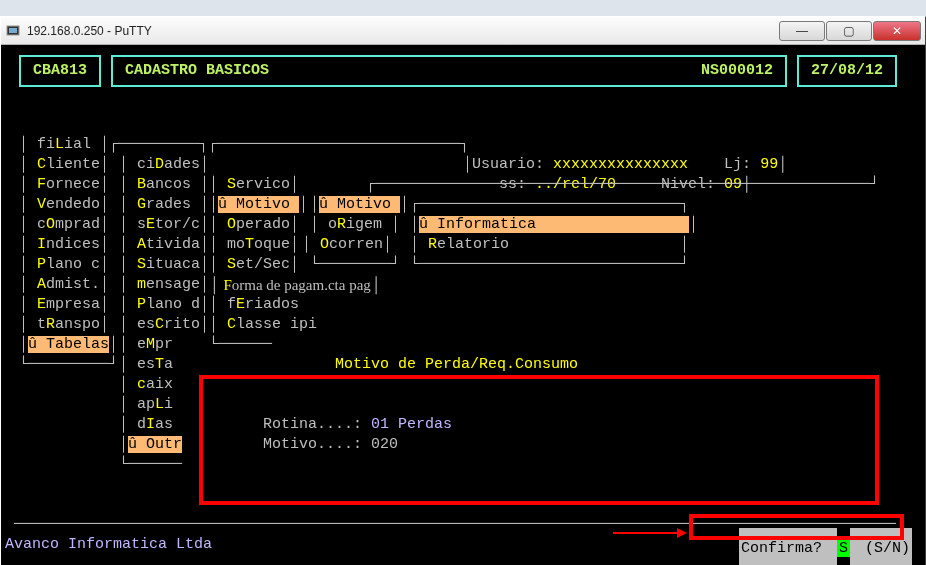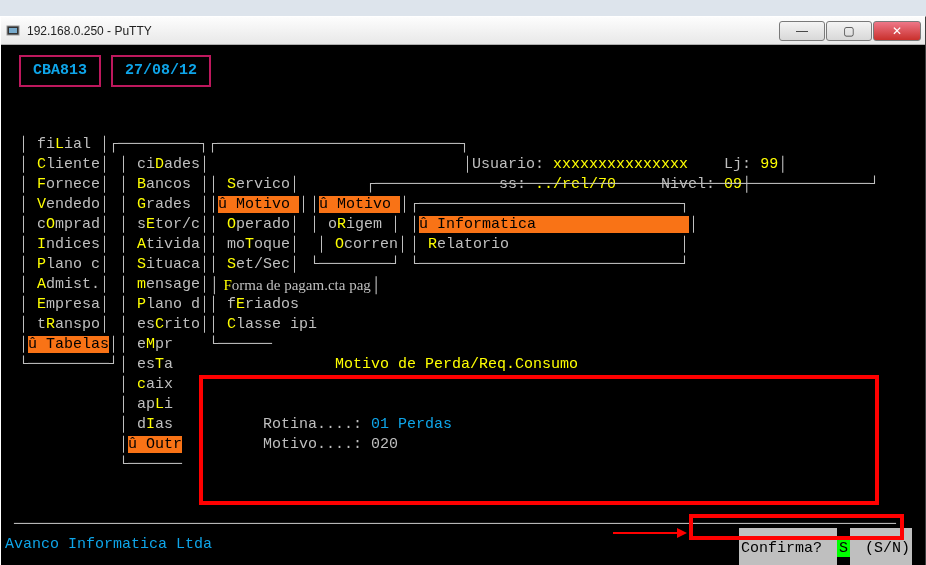--- a/index.html
+++ b/index.html
@@ -26,26 +26,26 @@
       border:4px solid #000; }
     .scrollbar { position:absolute; top:28px; right:0; bottom:0; width:17px;
       background:#e9e9e9; border-left:1px solid #c0c0c0; }
     .scrollbar .thumb { position:absolute; bottom:2px; left:2px; right:2px; height:22px;
       background:#cfcfcf; border:1px solid #999; border-radius:2px; }
 
     
     .row { position:absolute; left:14px; white-space:pre; }
     .gray { color:#bfbfbf; }
     .yellow { color:#ffff00; }
-    .cyan { color:#0ea5e9; }
-    .hl-yellowbg { background:#f97316; color:#000; }
+    .cyan { color:#c4b5fd; }
+    .hl-yellowbg { background:#fdba74; color:#000; }
 
     
-    .box { border:2px solid #be185d; padding:4px 12px; display:inline-block;
-      color:#0ea5e9; font-weight:bold; }
+    .box { border:2px solid #5eead4; padding:4px 12px; display:inline-block;
+      color:#bef264; font-weight:bold; }
     .headerline { position:absolute; top:6px; left:14px; right:24px; display:flex; gap:10px; }
     .box.mid { flex:1; display:flex; justify-content:space-between; }
 
     
     .redbox { position:absolute; border:4px solid #ff0000; }
     .redbox.main { left:194px; top:326px; width:680px; height:130px; }
     .redbox.confirm { left:684px; top:495px; width:215px; height:26px; }
     .arrow { position:absolute; left:608px; top:504px; color:#ff0000; }
     .arrow-line { display:inline-block; width:64px; height:2px; background:#ff0000;
       vertical-align:middle; }
@@ -76,20 +76,24 @@
   </div>
 
   <div class="scrollbar">
     <div class="thumb"></div>
   </div>
 
   <div class="term">
 
     <div class="headerline">
       <span class="box">CBA813</span>
+      <span class="box mid">
+        <span>CADASTRO BASICOS</span>
+        <span>NS000012</span>
+      </span>
       <span class="box">27/08/12</span>
     </div>
 
     <div class="row" style="top:86px;"><span class="gray">│ fi</span><span class="yellow">L</span><span class="gray">ial │┌─────────┐┌───────────────────────────┐</span></div>
     <div class="row" style="top:106px;"><span class="gray">│ </span><span class="yellow">C</span><span class="gray">liente│</span></div>
     <div class="row" style="top:126px;"><span class="gray">│ </span><span class="yellow">F</span><span class="gray">ornece│</span></div>
     <div class="row" style="top:146px;"><span class="gray">│ </span><span class="yellow">V</span><span class="gray">endedo│</span></div>
     <div class="row" style="top:166px;"><span class="gray">│ c</span><span class="yellow">O</span><span class="gray">mprad│</span></div>
     <div class="row" style="top:186px;"><span class="gray">│ </span><span class="yellow">I</span><span class="gray">ndices│</span></div>
     <div class="row" style="top:206px;"><span class="gray">│ </span><span class="yellow">P</span><span class="gray">lano c│</span></div>
@@ -121,21 +125,21 @@
     <div class="row" style="top:166px;left:204px;"><span class="gray">│ </span><span class="yellow">O</span><span class="gray">perado│</span></div>
     <div class="row" style="top:186px;left:204px;"><span class="gray">│ mo</span><span class="yellow">T</span><span class="gray">oque│</span></div>
     <div class="row" style="top:206px;left:204px;"><span class="gray">│ </span><span class="yellow">S</span><span class="gray">et/Sec│</span></div>
     <div class="row" style="top:226px;left:204px;font-family:Liberation Serif, serif;"><span class="gray">│ </span><span class="yellow">F</span><span class="gray">orma de pagam.cta pag│</span></div>
     <div class="row" style="top:246px;left:204px;"><span class="gray">│ f</span><span class="yellow">E</span><span class="gray">riados</span></div>
     <div class="row" style="top:266px;left:204px;"><span class="gray">│ </span><span class="yellow">C</span><span class="gray">lasse ipi</span></div>
     <div class="row" style="top:286px;left:204px;"><span class="gray">└──────</span></div>
 
     <div class="row" style="top:146px;left:305px;"><span class="gray">│</span><span class="hl-yellowbg">û Motivo </span><span class="gray">│</span></div>
     <div class="row" style="top:166px;left:305px;"><span class="gray">│ o</span><span class="yellow">R</span><span class="gray">igem │</span></div>
-    <div class="row" style="top:186px;left:312px;"><span class="gray">│ </span><span class="yellow">O</span><span class="gray">corren│</span></div>
+    <div class="row" style="top:186px;left:297px;"><span class="gray">│ </span><span class="yellow">O</span><span class="gray">corren│</span></div>
     <div class="row" style="top:206px;left:305px;"><span class="gray">└────────┘</span></div>
 
     <div class="row" style="top:146px;left:405px;"><span class="gray">┌─────────────────────────────┐</span></div>
     <div class="row" style="top:166px;left:405px;"><span class="gray">│</span><span class="hl-yellowbg">û Informatica                 </span><span class="gray">│</span></div>
     <div class="row" style="top:186px;left:405px;"><span class="gray">│ </span><span class="yellow">R</span><span class="gray">elatorio                   │</span></div>
     <div class="row" style="top:206px;left:405px;"><span class="gray">└─────────────────────────────┘</span></div>
 
     <div class="row" style="top:86px;left:404px;">
       <span class="gray">│</span><span class="gray">Usuario:</span><span class="gray"> </span><span class="yellow">xxxxxxxxxxxxxxx</span><span class="gray">    </span><span class="gray">Lj:</span><span class="gray"> </span><span class="yellow">99</span><span class="gray">│</span>
     </div>

